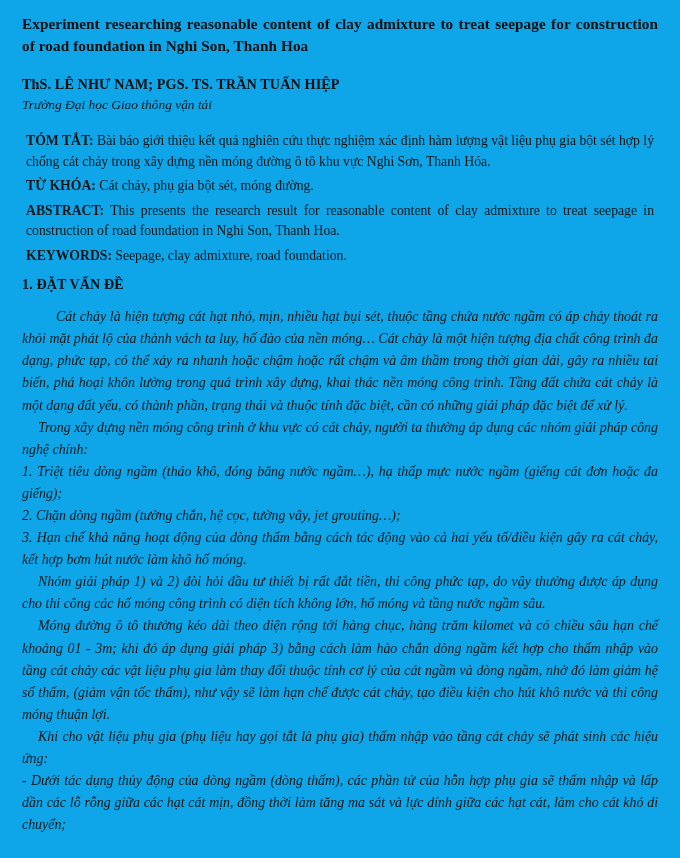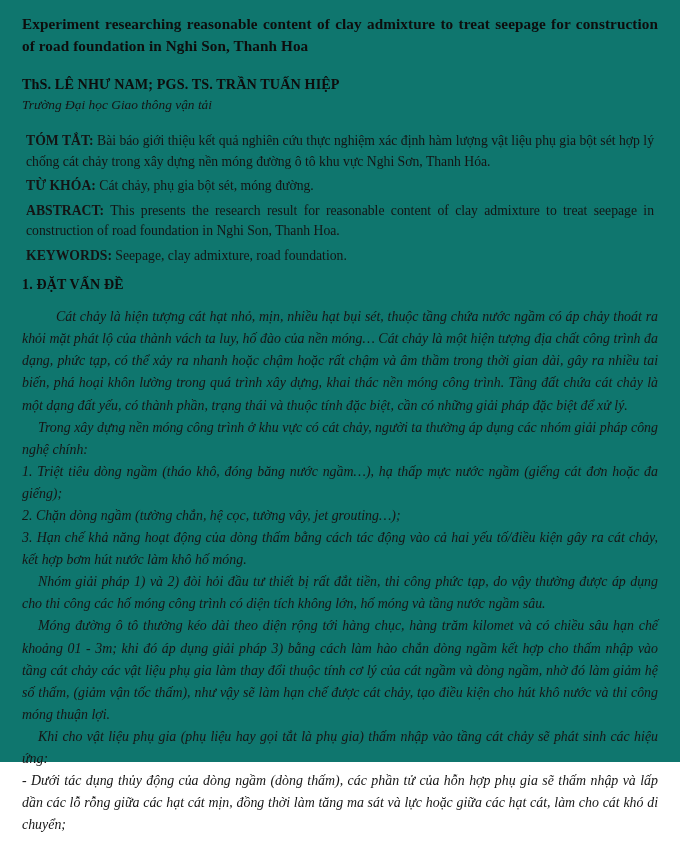--- a/index.html
+++ b/index.html
@@ -12,24 +12,24 @@
     height: 858px;
     background: #ffffff;
     font-family: "Liberation Serif", "DejaVu Serif", serif;
     color: #131313;
     overflow: hidden;
   }
 
   .page {
     position: relative;
     width: 680px;
-    height: 762px;
+    height: 858px;
     box-sizing: border-box;
     padding: 9px 22px 0 22px;
-    background: #0f766e;
+    background: #0ea5e9;
   }
 
   
   .title {
     font-size: 15.2px;
     font-weight: bold;
     line-height: 21.5px;
     text-align: justify;
     text-align-last: left;
     letter-spacing: .1px;
@@ -141,16 +141,16 @@
 
   <div class="body-block">
     <p class="body indent">Cát chảy là hiện tượng cát hạt nhỏ, mịn, nhiều hạt bụi sét, thuộc tầng chứa nước ngầm có áp chảy thoát ra khỏi mặt phát lộ của thành vách ta luy, hố đào của nền móng… Cát chảy là một hiện tượng địa chất công trình đa dạng, phức tạp, có thể xảy ra nhanh hoặc chậm hoặc rất chậm và âm thầm trong thời gian dài, gây ra nhiều tai biến, phá hoại khôn lường trong quá trình xây dựng, khai thác nền móng công trình. Tầng đất chứa cát chảy là một dạng đất yếu, có thành phần, trạng thái và thuộc tính đặc biệt, cần có những giải pháp đặc biệt để xử lý.</p>
     <p class="body indent-sm">Trong xây dựng nền móng công trình ở khu vực có cát chảy, người ta thường áp dụng các nhóm giải pháp công nghệ chính:</p>
     <p class="body noindent">1. Triệt tiêu dòng ngầm (tháo khô, đóng băng nước ngầm…), hạ thấp mực nước ngầm (giếng cát đơn hoặc đa giếng);</p>
     <p class="body noindent">2. Chặn dòng ngầm (tường chắn, hệ cọc, tường vây, jet grouting…);</p>
     <p class="body noindent">3. Hạn chế khả năng hoạt động của dòng thấm bằng cách tác động vào cả hai yếu tố/điều kiện gây ra cát chảy, kết hợp bơm hút nước làm khô hố móng.</p>
     <p class="body indent-sm">Nhóm giải pháp 1) và 2) đòi hỏi đầu tư thiết bị rất đắt tiền, thi công phức tạp, do vậy thường được áp dụng cho thi công các hố móng công trình có diện tích không lớn, hố móng và tầng nước ngầm sâu.</p>
     <p class="body indent-sm">Móng đường ô tô thường kéo dài theo diện rộng tới hàng chục, hàng trăm kilomet và có chiều sâu hạn chế khoảng 01 - 3m; khi đó áp dụng giải pháp 3) bằng cách làm hào chắn dòng ngầm kết hợp cho thấm nhập vào tầng cát chảy các vật liệu phụ gia làm thay đổi thuộc tính cơ lý của cát ngầm và dòng ngầm, nhờ đó làm giảm hệ số thấm, (giảm vận tốc thấm), như vậy sẽ làm hạn chế được cát chảy, tạo điều kiện cho hút khô nước và thi công móng thuận lợi.</p>
     <p class="body indent-sm">Khi cho vật liệu phụ gia (phụ liệu hay gọi tắt là phụ gia) thấm nhập vào tầng cát chảy sẽ phát sinh các hiệu ứng:</p>
-    <p class="body noindent">- Dưới tác dụng thủy động của dòng ngầm (dòng thấm), các phần tử của hỗn hợp phụ gia sẽ thấm nhập và lấp dần các lỗ rỗng giữa các hạt cát mịn, đồng thời làm tăng ma sát và lực hoặc giữa các hạt cát, làm cho cát khó di chuyển;</p>
+    <p class="body noindent">- Dưới tác dụng thủy động của dòng ngầm (dòng thấm), các phần tử của hỗn hợp phụ gia sẽ thấm nhập và lấp dần các lỗ rỗng giữa các hạt cát mịn, đồng thời làm tăng ma sát và lực dính giữa các hạt cát, làm cho cát khó di chuyển;</p>
   </div>
 
 </div>
 
 </body></html>

